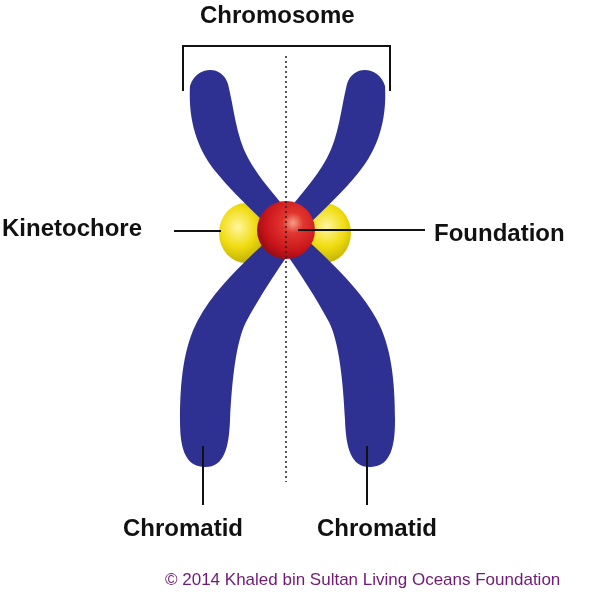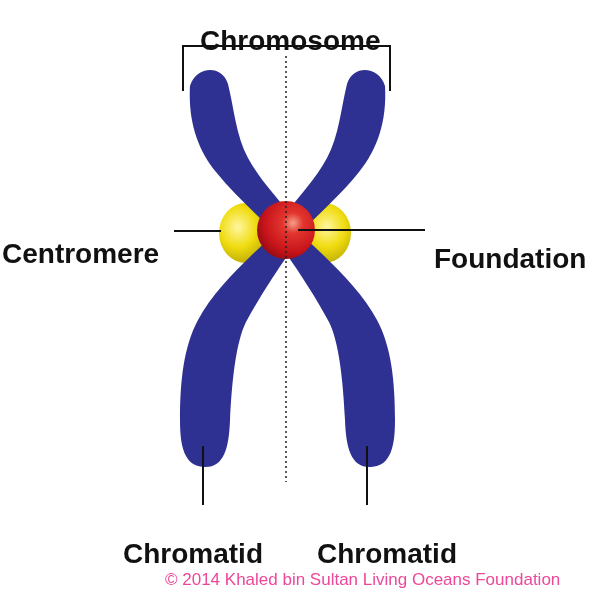--- a/index.html
+++ b/index.html
@@ -1,22 +1,22 @@
 <!DOCTYPE html>
 <html><head>
 <meta charset="utf-8">
 <style>
   html, body { margin: 0; padding: 0; background: #ffffff; }
   body { width: 600px; height: 596px; position: relative; overflow: hidden;
          font-family: "Liberation Sans", sans-serif; }
   #diagram { position: absolute; left: 0; top: 0; }
   .label { position: absolute; font-family: "Liberation Sans", sans-serif;
-           font-weight: bold; font-size: 28px; color: #111111; white-space: nowrap; margin-top: 24px; }
+           font-weight: bold; font-size: 24px; color: #111111; white-space: nowrap; }
   .copyright { position: absolute; font-family: "Liberation Sans", sans-serif;
-               font-size: 17px; color: #ec4899; white-space: nowrap; }
+               font-size: 17px; color: #701a75; white-space: nowrap; }
 </style>
 </head>
 <body>
 
 <svg id="diagram" width="600" height="596" viewBox="0 0 600 596" xmlns="http://www.w3.org/2000/svg">
   <defs>
     <radialGradient id="redGrad" cx="0.62" cy="0.38" r="0.7">
       <stop offset="0" stop-color="#f6a08a"></stop>
       <stop offset="0.25" stop-color="#e2362f"></stop>
       <stop offset="0.7" stop-color="#c8141b"></stop>
@@ -54,17 +54,17 @@
 
   <line x1="286" y1="56" x2="286" y2="482" stroke="#222" stroke-width="1.5" stroke-dasharray="2 3"></line>
 
   <line x1="174" y1="231" x2="221" y2="231" stroke="#111" stroke-width="2"></line>
   <line x1="298" y1="230" x2="425" y2="230" stroke="#111" stroke-width="2"></line>
   <line x1="203" y1="446" x2="203" y2="505" stroke="#111" stroke-width="2"></line>
   <line x1="367" y1="446" x2="367" y2="505" stroke="#111" stroke-width="2"></line>
 </svg>
 
 <div class="label" style="left:200px; top:1px;">Chromosome</div>
-<div class="label" style="left:2px; top:214px;">Centromere</div>
+<div class="label" style="left:2px; top:214px;">Kinetochore</div>
 <div class="label" style="left:434px; top:219px;">Foundation</div>
 <div class="label" style="left:123px; top:514px;">Chromatid</div>
 <div class="label" style="left:317px; top:514px;">Chromatid</div>
 <div class="copyright" style="left:165px; top:570px;">© 2014 Khaled bin Sultan Living Oceans Foundation</div>
 
 </body></html>

